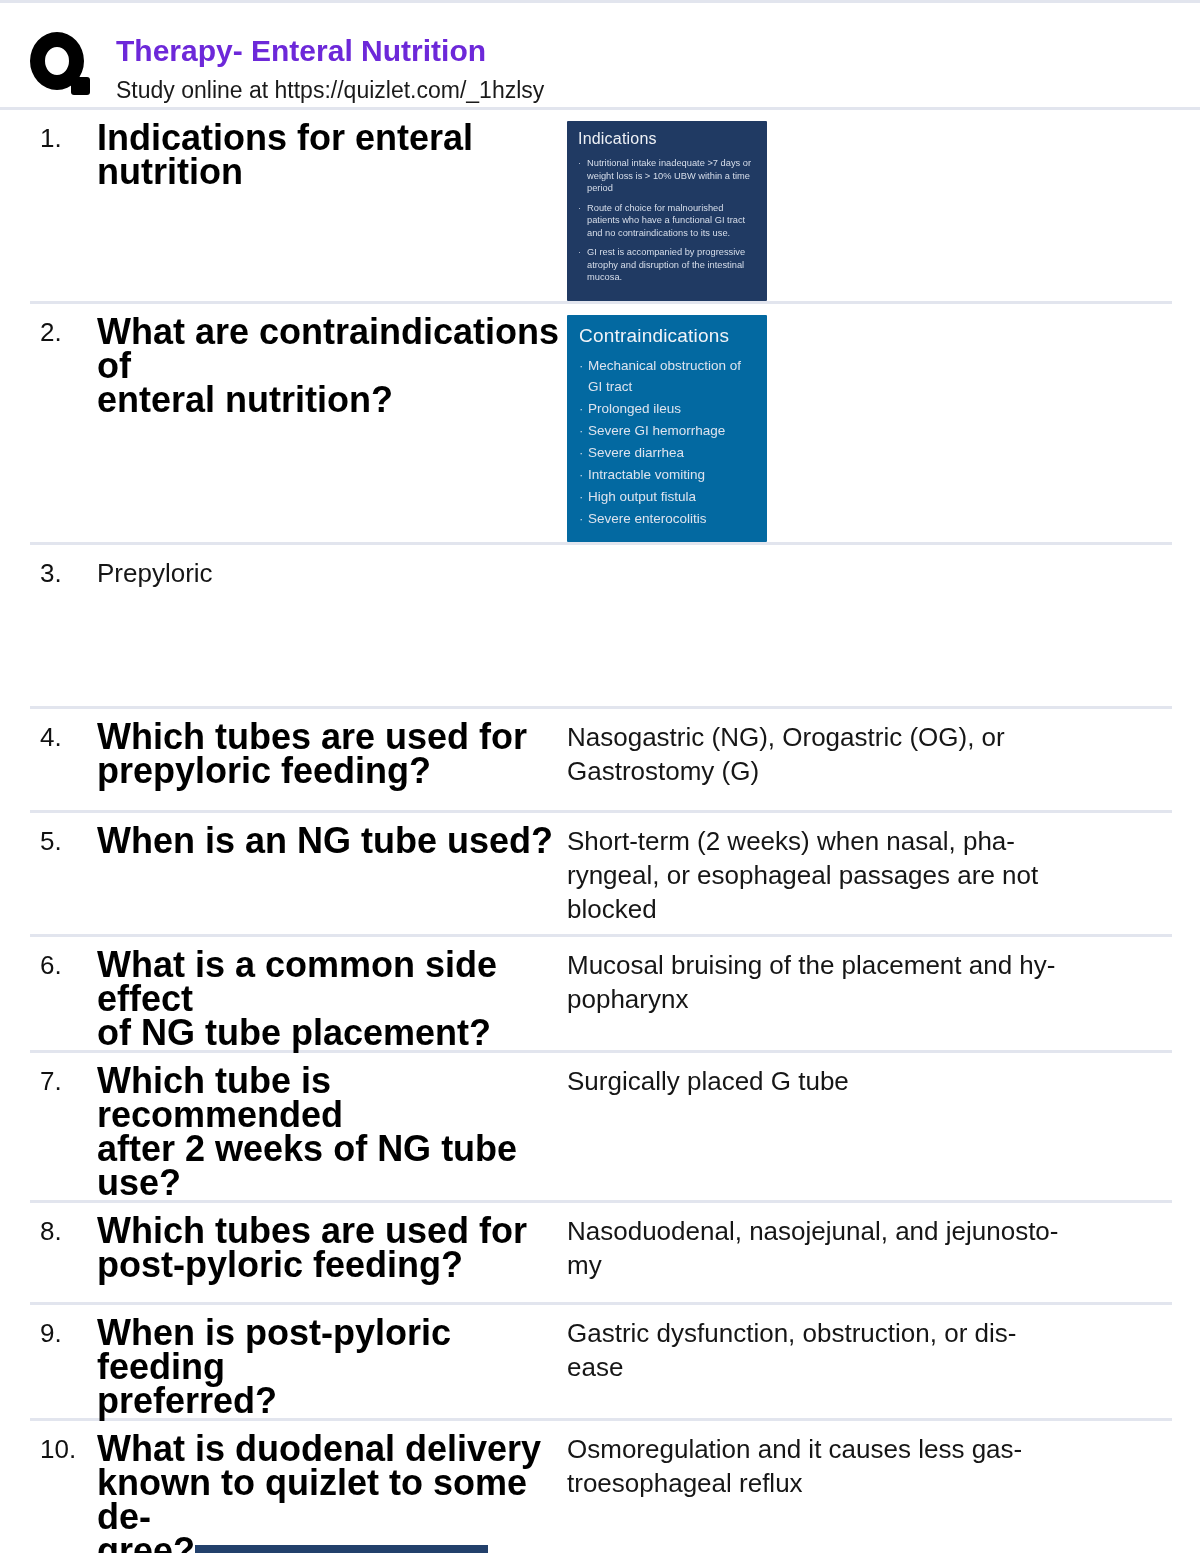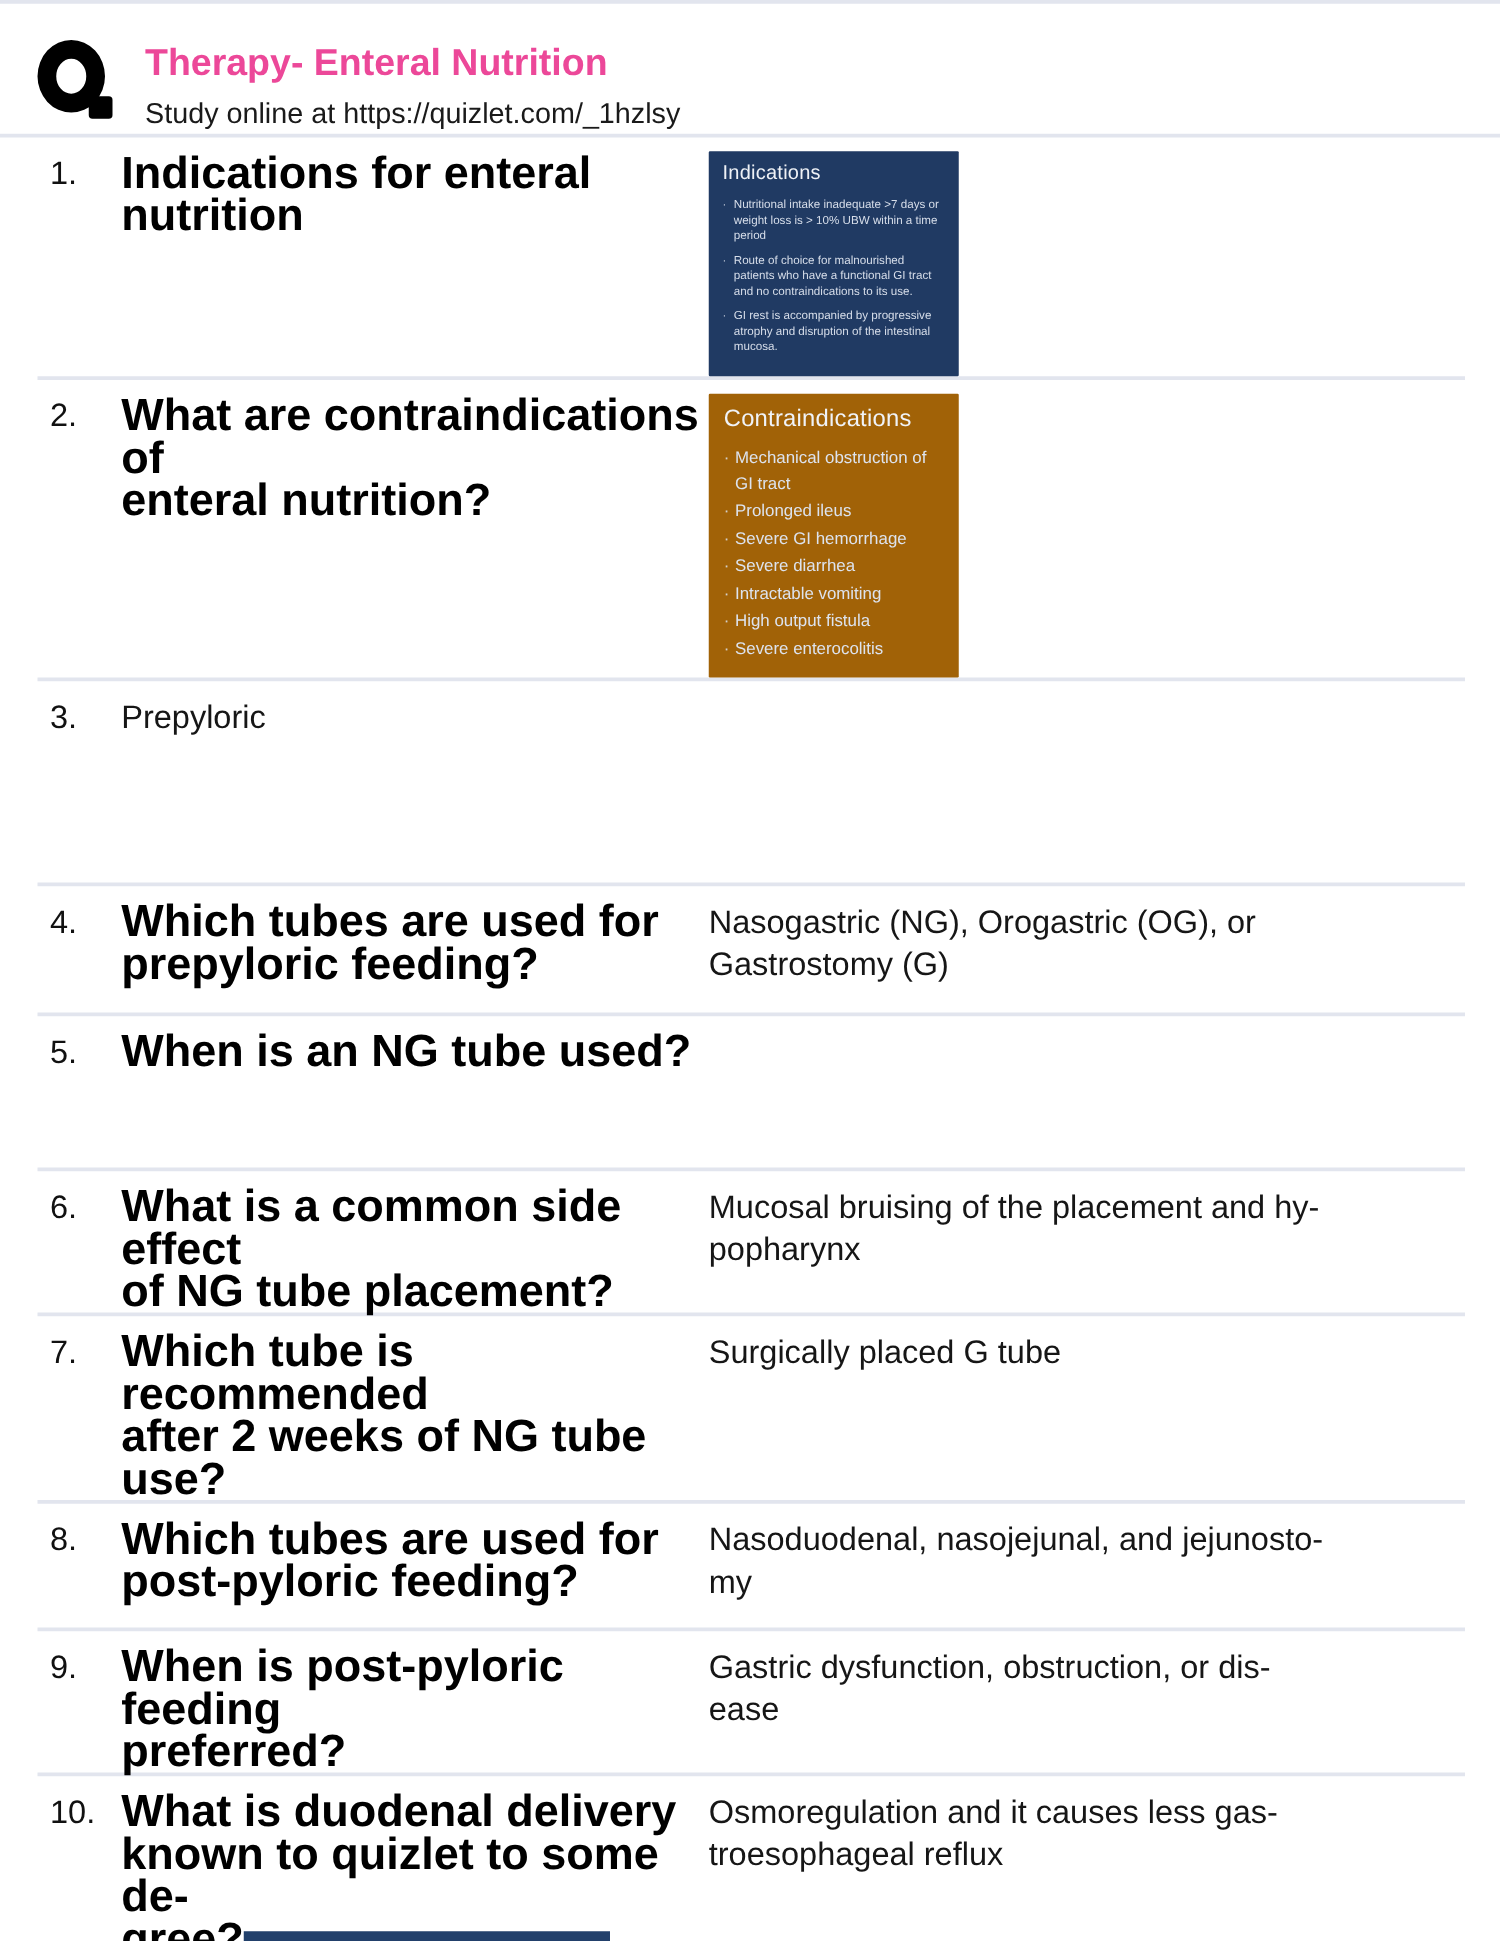--- a/index.html
+++ b/index.html
@@ -28,21 +28,21 @@
     position:absolute;left:0;top:0;width:54px;height:58px;
     box-sizing:border-box;border:15px solid #000;border-radius:50%;
   }
   .q-tail{
     position:absolute;right:-2px;bottom:-3px;width:19px;height:18px;
     background:#000;border-radius:3px;
   }
   .header-text{margin-left:28px;}
   .page-title{
     font-size:30px;font-weight:700;line-height:34px;margin-top:4px;
-    color:#ec4899;
+    color:#6d28d9;
   }
   .page-subtitle{
     font-size:23px;font-weight:400;line-height:30px;margin-top:7px;
     color:#1a1a1a;
   }
   
   .qa-list{margin:0 28px 0 30px;}
   .qa-row{
     display:grid;
     grid-template-columns:57px 470px 1fr;
@@ -75,21 +75,21 @@
     box-sizing:border-box;
     border-radius:1px;
     color:#dfe5ee;
   }
   .card-ind{
     background:#203a63;
     min-height:175px;
     padding:9px 11px 10px 11px;
   }
   .card-contra{
-    background:#a16207;
+    background:#0369a1;
     min-height:184px;
     padding:10px 12px 12px 12px;
   }
   .card-ind .card-title{
     font-size:16px;font-weight:500;color:#eef1f6;margin-bottom:9px;letter-spacing:.2px;
   }
   .card-contra .card-title{
     font-size:19px;font-weight:500;color:#f0f3f8;margin-bottom:8px;letter-spacing:.2px;
   }
   .card-bullet{position:relative;padding-left:9px;}
@@ -173,20 +173,23 @@
       <div class="qa-number">4.</div>
       <div class="q-text">Which tubes are used for
 prepyloric feeding?</div>
       <div class="a-text">Nasogastric (NG), Orogastric (OG), or
 Gastrostomy (G)</div>
     </div>
 
     <div class="qa-row r5">
       <div class="qa-number">5.</div>
       <div class="q-text">When is an NG tube used?</div>
+      <div class="a-text">Short-term (2 weeks) when nasal, pha-
+ryngeal, or esophageal passages are not
+blocked</div>
     </div>
 
     <div class="qa-row r6">
       <div class="qa-number">6.</div>
       <div class="q-text">What is a common side effect
 of NG tube placement?</div>
       <div class="a-text">Mucosal bruising of the placement and hy-
 popharynx</div>
     </div>
 

